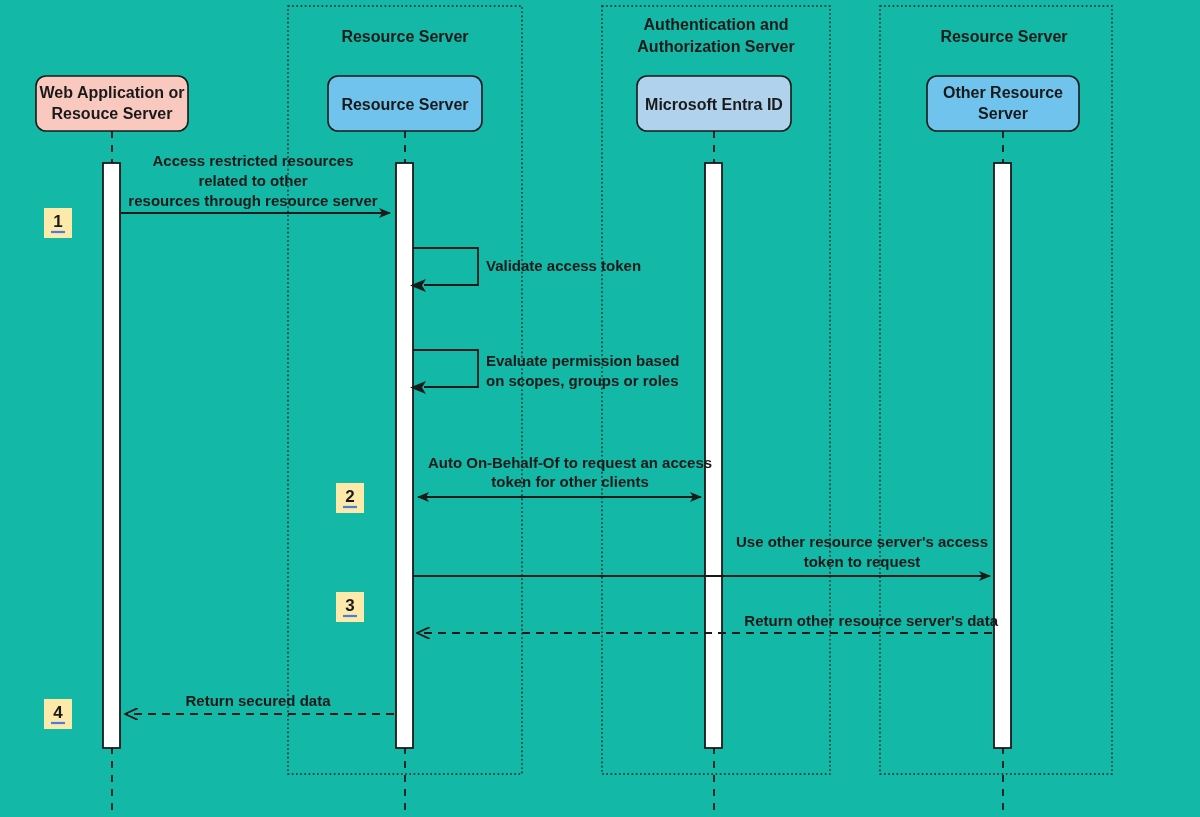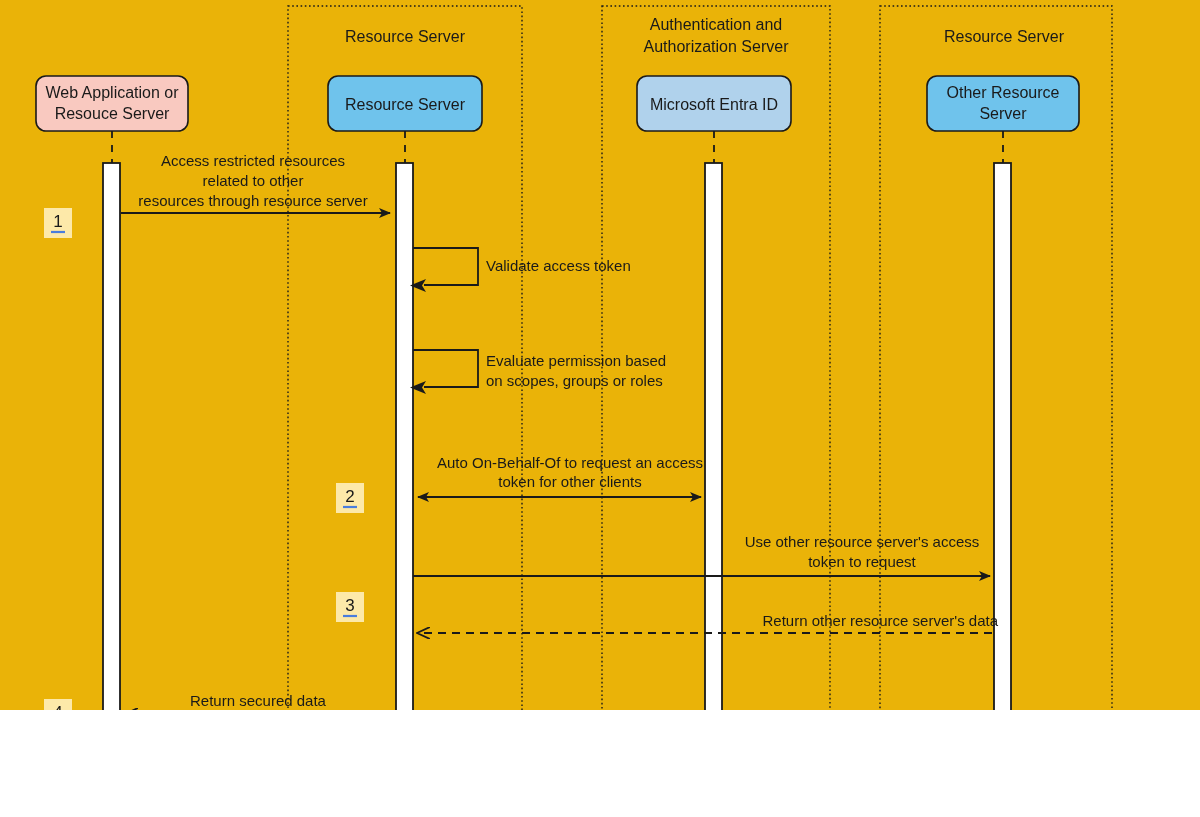--- a/index.html
+++ b/index.html
@@ -7,23 +7,24 @@
     margin: 0;
     padding: 0;
     background: #ffffff;
   }
   body {
     font-family: "Liberation Sans", sans-serif;
   }
   #diagram-root {
     position: relative;
     width: 1200px;
-    height: 710px;
-    background: #eab308;
+    height: 817px;
+    background: #14b8a6;
     overflow: hidden;
+    font-weight: bold;
   }
   svg.diagram-canvas {
     position: absolute;
     top: 0;
     left: 0;
     width: 1200px;
     height: 817px;
   }
   .group-frame {
     fill: none;

